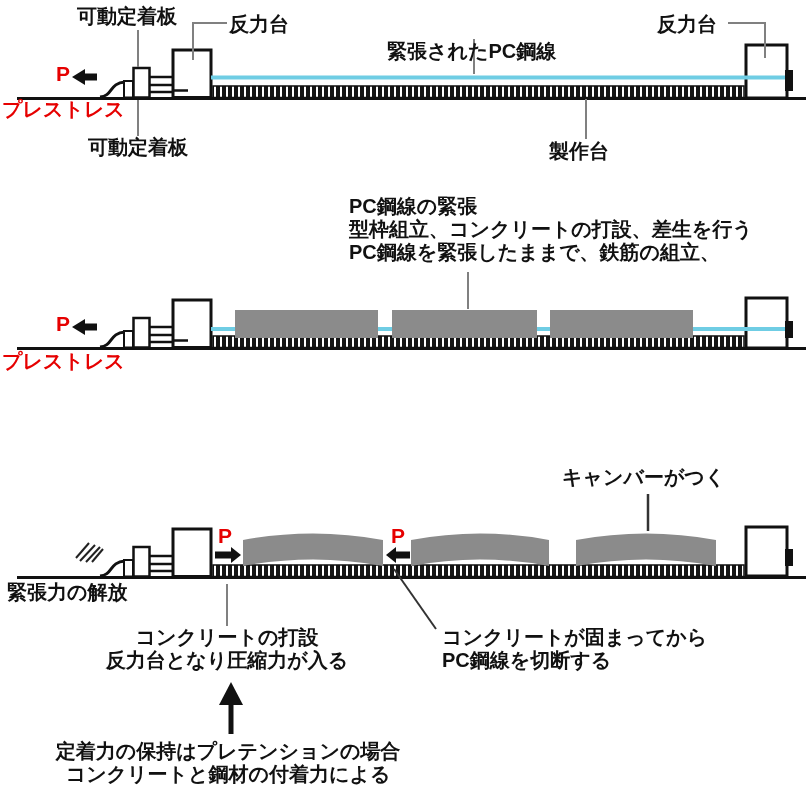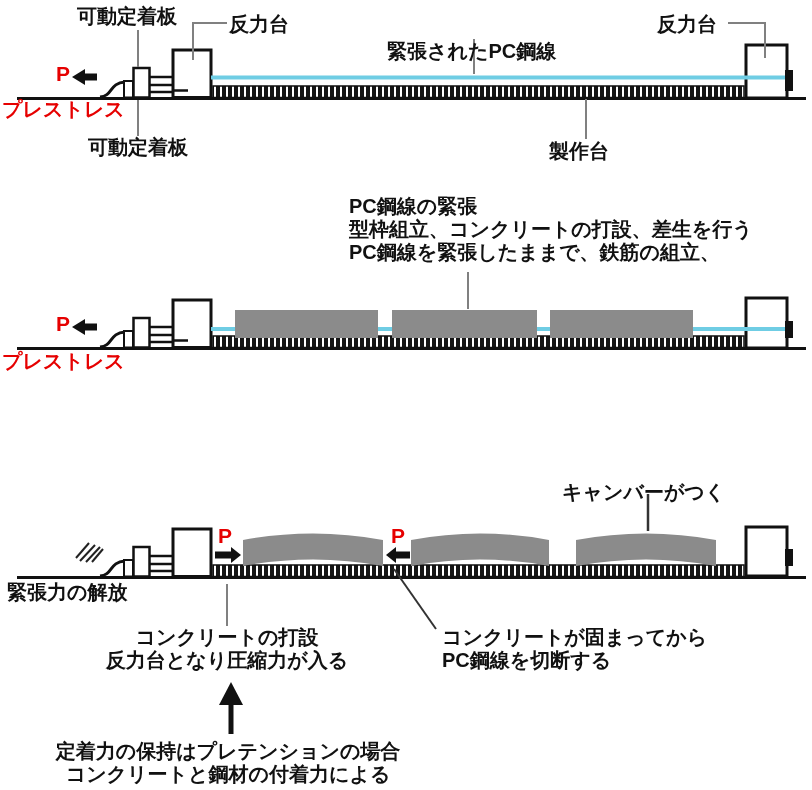--- a/index.html
+++ b/index.html
@@ -121,21 +121,21 @@
   <div class="label" style="left:549px;top:140px;">製作台</div>
 
   <div class="label" style="left:349px;top:195px;">
     <div>PC鋼線の緊張</div>
     <div>型枠組立、コンクリートの打設、差生を行う</div>
     <div>PC鋼線を緊張したままで、鉄筋の組立、</div>
   </div>
   <div class="label red p-mark" style="left:56px;top:312px;">P</div>
   <div class="label red" style="left:2px;top:350px;">プレストレス</div>
 
-  <div class="label" style="left:562px;top:466px;margin-top:15px;">キャンバーがつく</div>
+  <div class="label" style="left:562px;top:466px;">キャンバーがつく</div>
   <div class="label" style="left:7px;top:581px;">緊張力の解放</div>
   <div class="label red p-mark" style="left:218px;top:524px;">P</div>
   <div class="label red p-mark" style="left:391px;top:524px;">P</div>
   <div class="label center" style="left:95px;top:626px;width:264px;">
     <div>コンクリートの打設</div>
     <div>反力台となり圧縮力が入る</div>
   </div>
   <div class="label" style="left:442px;top:626px;">
     <div>コンクリートが固まってから</div>
     <div>PC鋼線を切断する</div>

